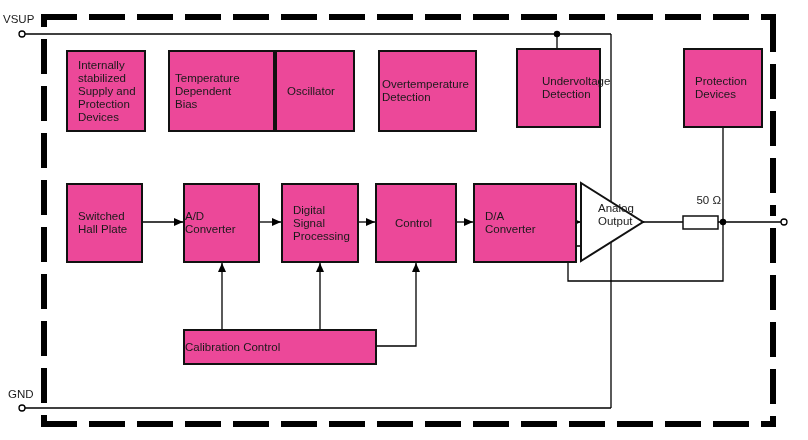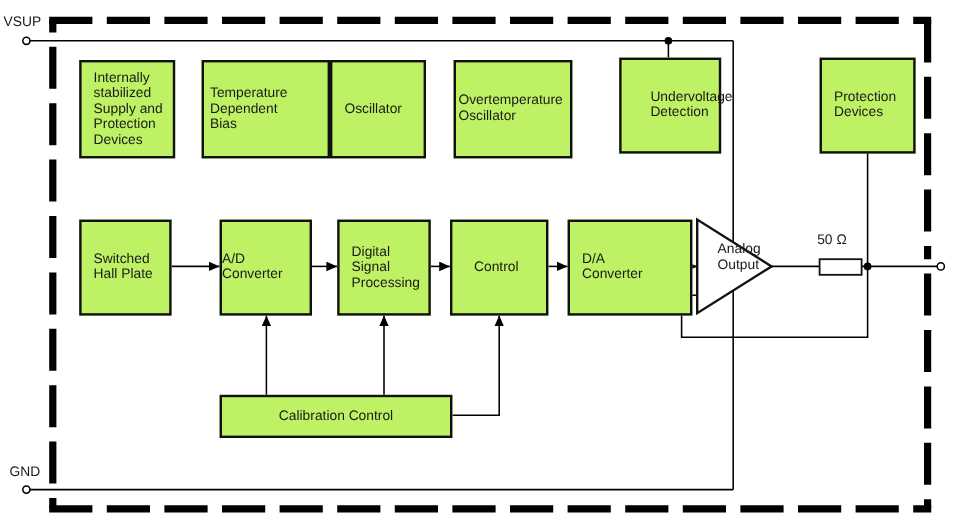--- a/index.html
+++ b/index.html
@@ -1,24 +1,24 @@
 <!DOCTYPE html>
 <html><head>
 <meta charset="utf-8">
 <style>
   html,body{margin:0;padding:0;background:#ffffff;}
   .stage{position:relative;width:808px;height:440px;background:#ffffff;overflow:hidden;
          font-family:"Liberation Sans",sans-serif;color:#1a1a1a;}
   .stage svg{position:absolute;left:0;top:0;}
-  .blk{position:absolute;box-sizing:border-box;border:2px solid #111;background:#bef264;
+  .blk{position:absolute;box-sizing:border-box;border:2px solid #111;background:#ec4899;
        display:flex;align-items:center;font-size:11.5px;line-height:13px;}
   .blk-label{white-space:pre;}
-  .blk.center{justify-content:center;}
+  .blk.center{justify-content:flex-start;}
   .freelabel{position:absolute;font-size:11.5px;line-height:13px;white-space:pre;}
-  .ctr{text-align:left;}
+  .ctr{text-align:right;}
 </style>
 </head>
 <body>
 
 <div class="stage">
 
   <svg width="808" height="440" viewBox="0 0 808 440">
     <defs>
       <marker id="arr" markerUnits="userSpaceOnUse" markerWidth="10" markerHeight="9" refX="9" refY="4" orient="auto">
         <path d="M0,0 L9,4 L0,8 Z" fill="#000"></path>
@@ -80,21 +80,21 @@
   <div class="blk" style="left:168px;top:50px;width:107px;height:82px;padding-left:5px;">
     <span class="blk-label">Temperature
 Dependent
 Bias</span>
   </div>
   <div class="blk" style="left:275px;top:50px;width:80px;height:82px;padding-left:10px;">
     <span class="blk-label">Oscillator</span>
   </div>
   <div class="blk" style="left:378px;top:50px;width:99px;height:82px;padding-left:2px;">
     <span class="blk-label">Overtemperature
-Oscillator</span>
+Detection</span>
   </div>
   <div class="blk" style="left:516px;top:48px;width:85px;height:80px;padding-left:24px;">
     <span class="blk-label">Undervoltage
 Detection</span>
   </div>
   <div class="blk" style="left:683px;top:48px;width:80px;height:80px;padding-left:10px;">
     <span class="blk-label">Protection
 Devices</span>
   </div>
 

